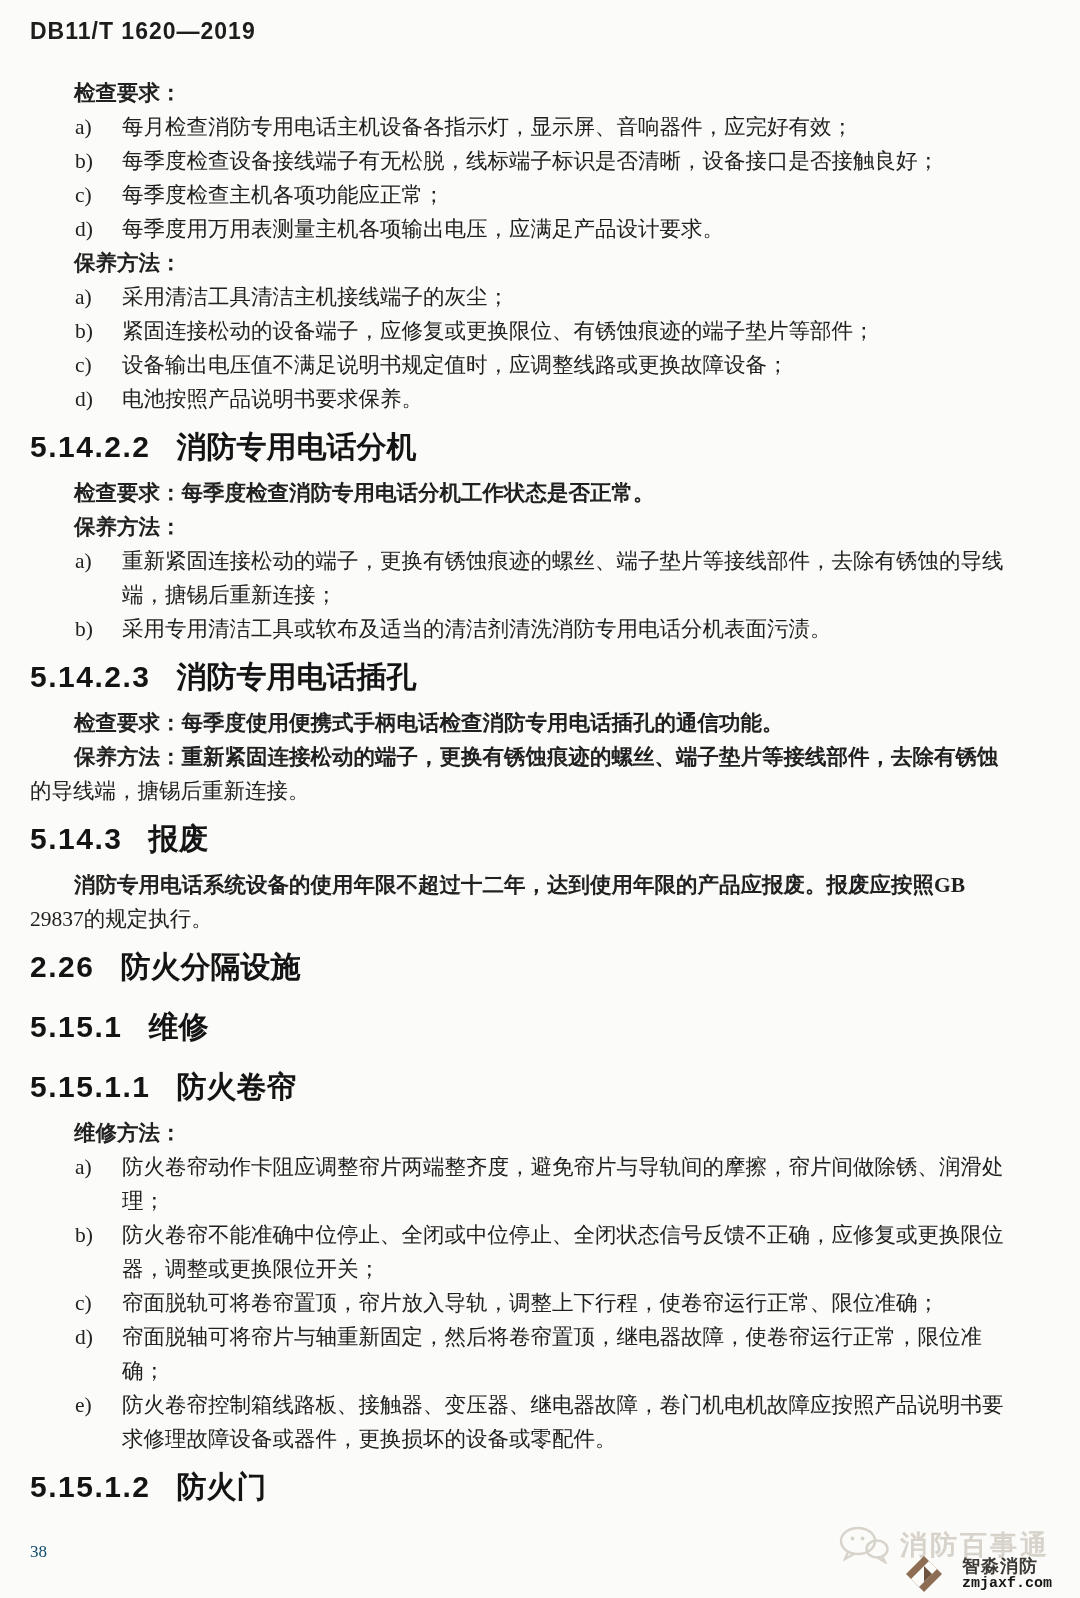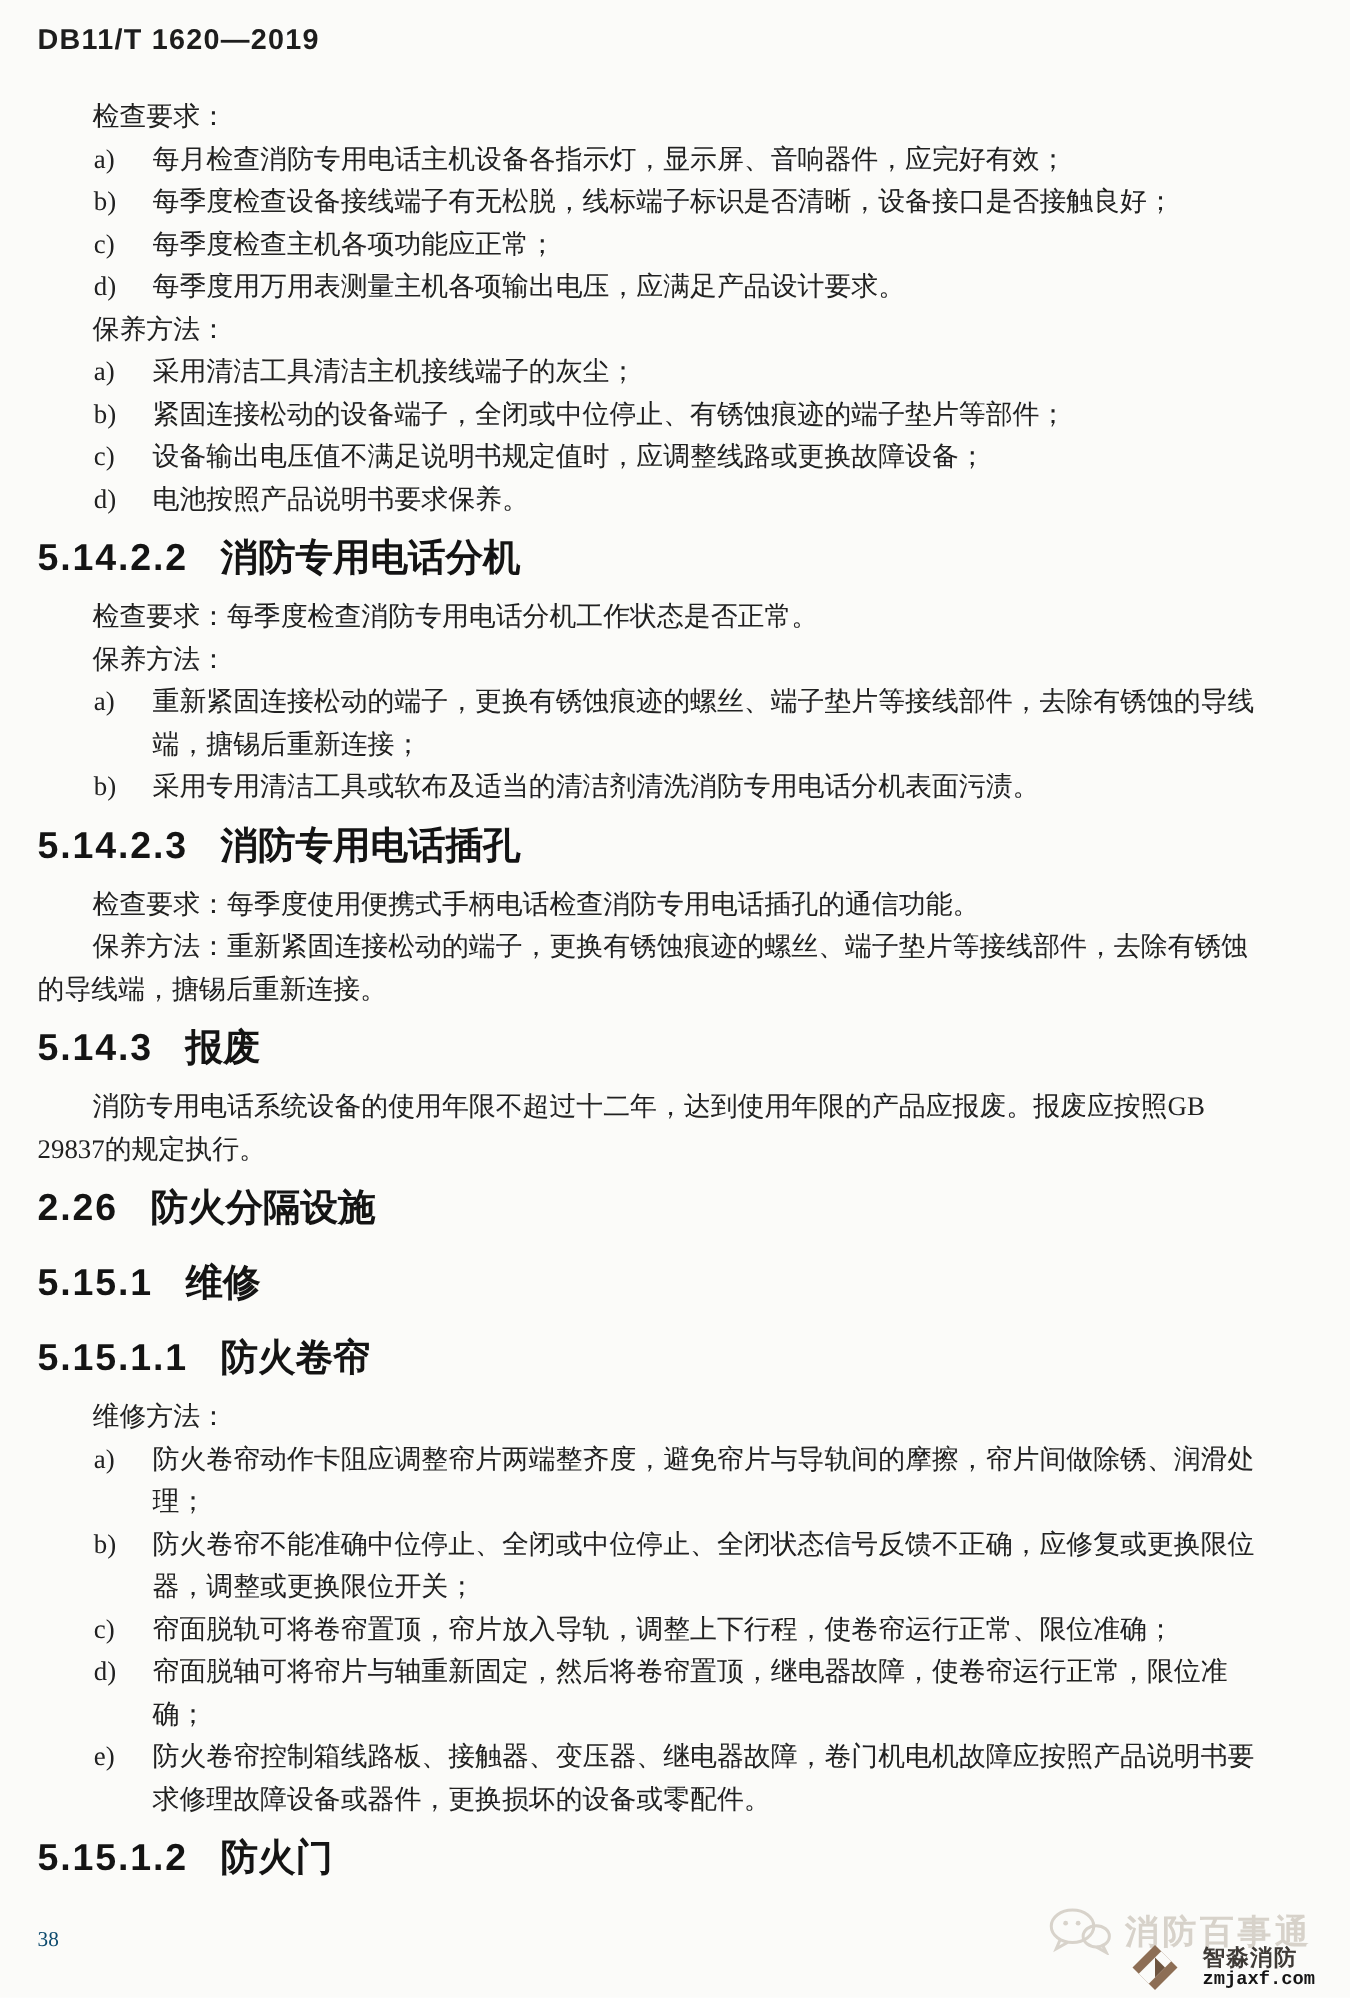--- a/index.html
+++ b/index.html
@@ -15,21 +15,21 @@
     position:absolute; top:18px; left:30px;
     font-family:"Liberation Sans", sans-serif;
     font-weight:700; font-size:23px; letter-spacing:1px; color:#1d1d1d;
   }
   .content {
     position:absolute; top:60px; left:30px; right:36px;
     padding-top:16px;
     font-size:21.5px;
   }
   .ln { line-height:34px; white-space:nowrap; }
-  .ind { padding-left:44px; }           
+  .ind { padding-left:44px;font-weight:bold; }           
   .li-first { position:relative; padding-left:92px; }
   .li-first .m { position:absolute; left:45px; top:0; }
   .li-cont { padding-left:92px; }
   .hd {
     margin:0; padding:14px 0 12px 0;
     line-height:34px; font-size:30px;
     font-family:"Liberation Sans", sans-serif;
     font-weight:700; color:#141414; white-space:nowrap;
   }
   .hd .num { margin-right:26px; letter-spacing:1.5px; }
@@ -85,21 +85,21 @@
       <span>每季度用万用表测量主机各项输出电压，应满足产品设计要求。</span>
     </div>
 
     <div class="ln ind">保养方法：</div>
     <div class="ln li-first">
       <span class="m">a)</span>
       <span>采用清洁工具清洁主机接线端子的灰尘；</span>
     </div>
     <div class="ln li-first">
       <span class="m">b)</span>
-      <span>紧固连接松动的设备端子，全闭或中位停止、有锈蚀痕迹的端子垫片等部件；</span>
+      <span>紧固连接松动的设备端子，应修复或更换限位、有锈蚀痕迹的端子垫片等部件；</span>
     </div>
     <div class="ln li-first">
       <span class="m">c)</span>
       <span>设备输出电压值不满足说明书规定值时，应调整线路或更换故障设备；</span>
     </div>
     <div class="ln li-first">
       <span class="m">d)</span>
       <span>电池按照产品说明书要求保养。</span>
     </div>
 

